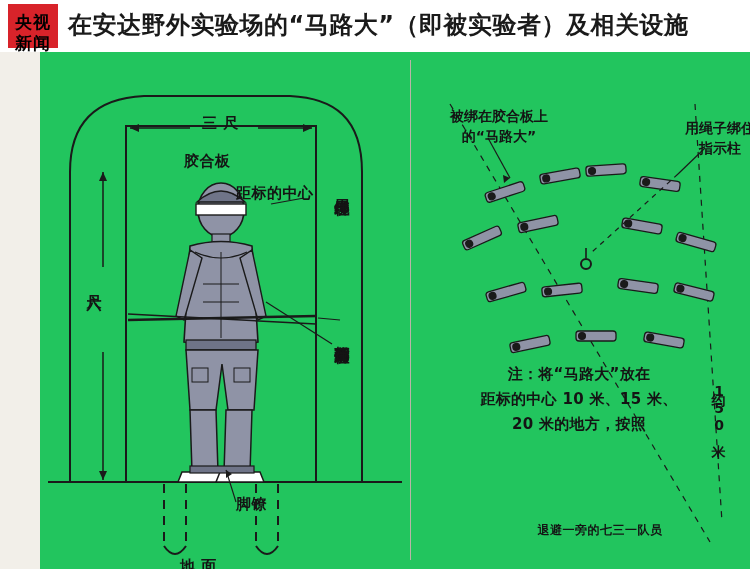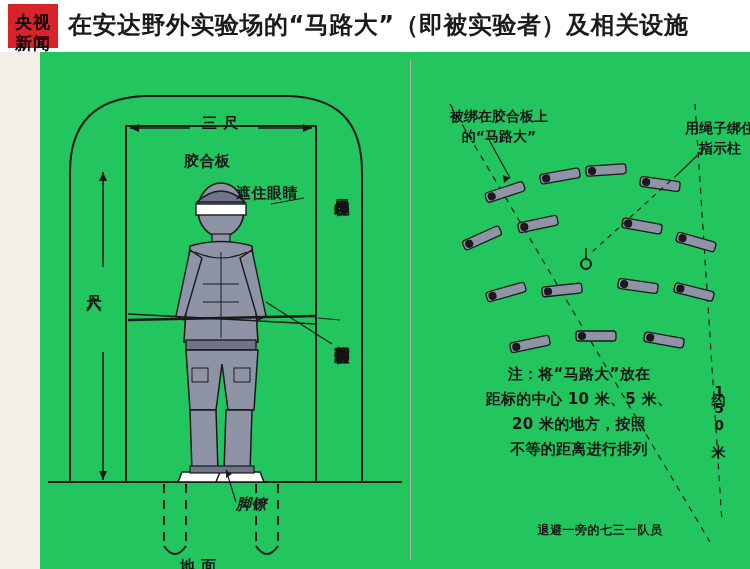--- a/index.html
+++ b/index.html
@@ -234,25 +234,25 @@
 
         <line x1="231" y1="152" x2="264" y2="146" stroke="#1a1a1a" stroke-width="1.2"></line>
         <line x1="278" y1="266" x2="300" y2="268" stroke="#1a1a1a" stroke-width="1.2"></line>
         <line x1="226" y1="250" x2="292" y2="292" stroke="#1a1a1a" stroke-width="1.2"></line>
         <line x1="186" y1="418" x2="196" y2="450" stroke="#1a1a1a" stroke-width="1.2"></line>
         <path d="M186 418 l0 8 l6 -4 z" fill="#1a1a1a"></path>
       </svg>
 
       <div class="lbl" style="left:162px; top:62px;">三 尺</div>
       <div class="lbl" style="left:144px; top:100px;">胶合板</div>
-      <div class="lbl" style="left:196px; top:132px;">遮住眼睛</div>
+      <div class="lbl" style="left:196px; top:132px;">距标的中心</div>
       <div class="lbl vert" style="left:44px; top:230px;">六尺</div>
       <div class="lbl vert" style="left:292px; top:135px; height:120px;">用绳子绑住</div>
       <div class="lbl vert" style="left:292px; top:282px; height:155px;">把手背到后面绑住</div>
-      <div class="lbl" style="left:196px; top:443px;font-style:italic;">脚镣</div>
+      <div class="lbl" style="left:196px; top:443px;">脚镣</div>
       <div class="lbl" style="left:140px; top:505px;">地   面</div>
     </div>
 
     <div class="right-panel">
 
       <svg width="380" height="517" viewBox="0 0 380 517">
 
         <g stroke="#1a1a1a" stroke-width="1.2" fill="none" stroke-dasharray="6 6">
           <path d="M40 52 L300 490"></path>
           <path d="M285 52 L312 470"></path>
@@ -331,22 +331,21 @@
       </svg>
 
       <div class="callout" style="left:14px; top:54px; width:150px;">被绑在胶合板上
 的“马路大”</div>
       <div class="callout" style="left:250px; top:66px; width:120px;">用绳子绑住
 指示柱</div>
       <div class="dist-lbl">约150米</div>
 
       <div class="note-box">
         <div>注：将“马路大”放在</div>
-        <div>距标的中心 10 米、5 米、</div>
+        <div>距标的中心 10 米、15 米、</div>
         <div>20 米的地方，按照</div>
-        <div>不等的距离进行排列</div>
       </div>
 
       <div class="bottom-cap">退避一旁的七三一队员</div>
     </div>
 
   </div>
 </div>
 
 </body></html>

